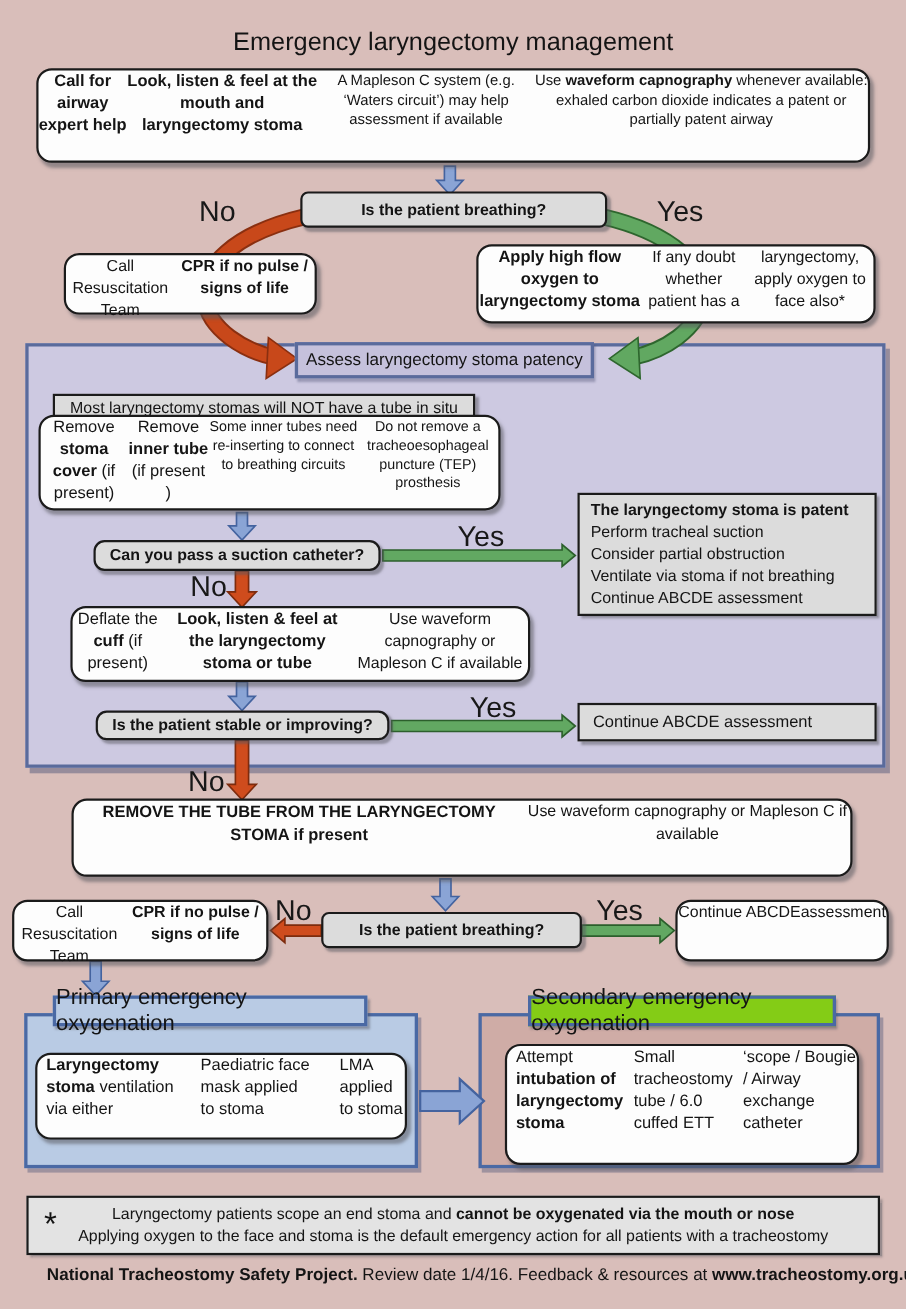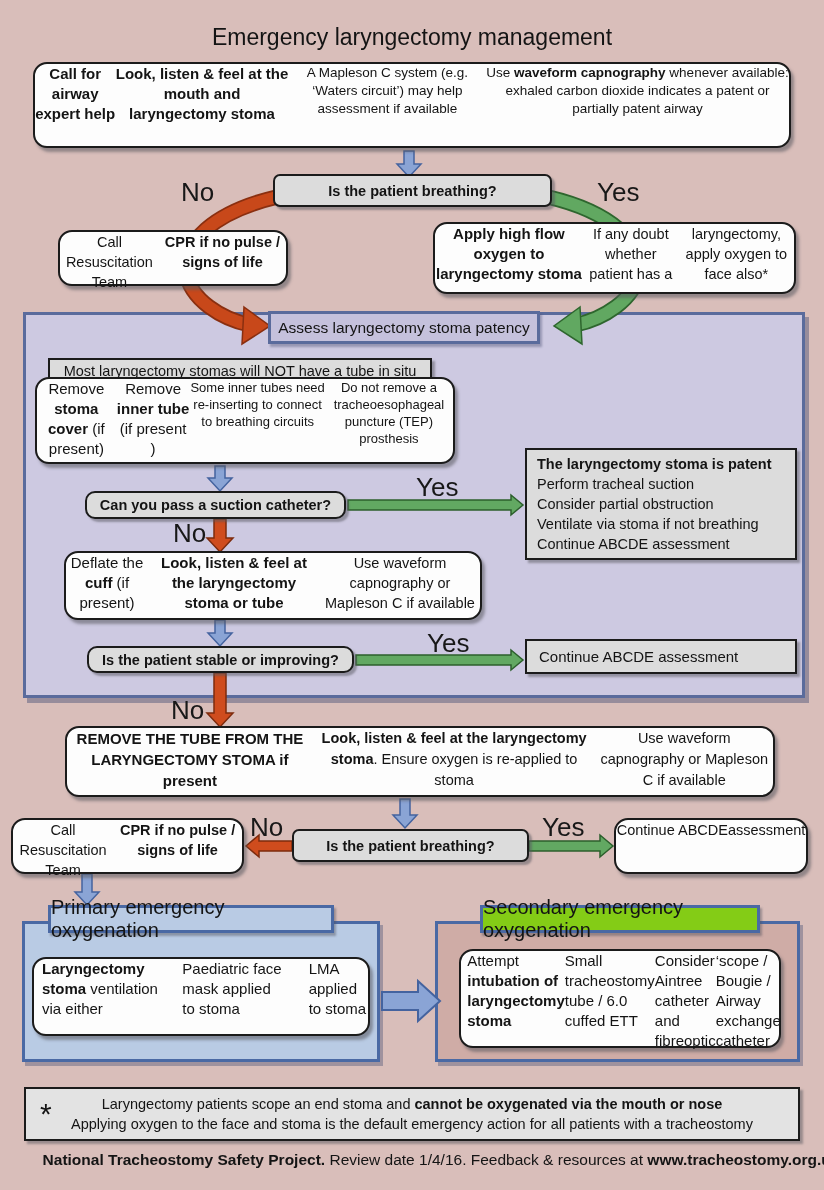--- a/index.html
+++ b/index.html
@@ -133,21 +133,20 @@
   </div>
   <div class="qlabel" style="left:427px; top:628px;">Yes</div>
   <div class="qlabel" style="left:171px; top:695px;">No</div>
 
   <div class="node gbox" style="left:525px; top:639px; width:272px; height:35px; display:flex; align-items:center; padding-left:12px; font-size:15px;">
     <span>Continue ABCDE assessment</span>
   </div>
 
   <div class="node wbox" style="left:65px; top:726px; width:710px; height:71px;">
     <div class="ln f15 lh21"><b>REMOVE THE TUBE FROM THE LARYNGECTOMY STOMA if present</b></div>
-    <div class="ln lh21"><b>Look, listen &amp; feel at the laryngectomy stoma</b><span>. Ensure oxygen is re-applied to stoma</span></div>
     <div class="ln lh21"><span>Use waveform capnography or Mapleson C if available</span></div>
   </div>
 
   <div class="node gbox decision" style="left:292px; top:829px; width:237px; height:33px;">
     <span>Is the patient breathing?</span>
   </div>
   <div class="qlabel" style="left:250px; top:812px;">No</div>
   <div class="qlabel" style="left:542px; top:812px;">Yes</div>
 
   <div class="node wbox" style="left:11px; top:818px; width:233px; height:56px;">
@@ -165,24 +164,23 @@
   </div>
   <div class="node wbox leftcol" style="left:32px; top:957px; width:338px; height:79px; padding-left:8px;">
     <div class="ln f15"><b>Laryngectomy stoma</b><span> ventilation via either</span></div>
     <div class="ln f15" style="padding-left:22px;"><span>Paediatric face mask applied to stoma</span></div>
     <div class="ln f15" style="padding-left:22px;"><span>LMA applied to stoma</span></div>
   </div>
 
   <div class="tab" style="left:480px; top:905px; width:280px; height:28px; background:#84cc16;">
     <span>Secondary emergency oxygenation</span>
   </div>
-  <div class="node wbox leftcol" style="left:459px; top:949px; width:322px; height:99px; padding-left:8px;">
+  <div class="node wbox leftcol" style="left:459px; top:949px; width:322px; height:110px; padding-left:8px;">
     <div class="ln f15"><span>Attempt </span><b>intubation of laryngectomy stoma</b></div>
     <div class="ln f15"><span>Small tracheostomy tube / 6.0 cuffed ETT</span></div>
-    <div class="ln f15"><span>Consider Aintree catheter and fibreoptic</span></div>
     <div class="ln f15"><span>‘scope / Bougie / Airway exchange catheter</span></div>
   </div>
 
   <div class="node gbox" style="left:24px; top:1087px; width:776px; height:54px; background:#e3e3e3; display:flex; flex-direction:column; justify-content:center; text-align:center; position:absolute;">
     <div style="position:absolute; left:14px; top:8px; font-size:30px;">*</div>
     <div class="ln"><span>Laryngectomy patients scope an end stoma and </span><b>cannot be oxygenated via the mouth or nose</b></div>
     <div class="ln"><span>Applying oxygen to the face and stoma is the default emergency action for all patients with a tracheostomy</span></div>
   </div>
 
   <div class="footer" style="top:1151px;margin-left:29px;">

